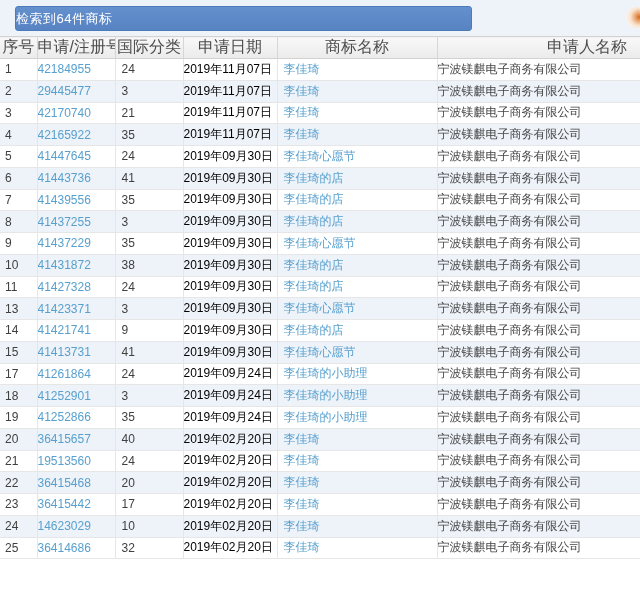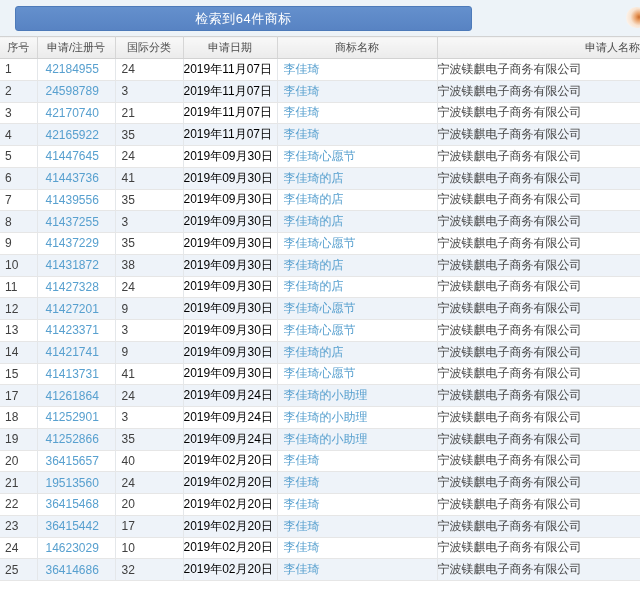--- a/index.html
+++ b/index.html
@@ -16,21 +16,20 @@
   }
   .result-banner {
     position: absolute;
     left: 15px; top: 6px;
     width: 457px; height: 25px;
     background: linear-gradient(#6490cd, #5883c3);
     border: 1px solid #4d7ab9;
     border-radius: 3px;
     color: #ffffff;
     font-size: 13px;
-    text-align: center;
     line-height: 23px;
     letter-spacing: 0.5px;
   }
   .floating-widget {
     position: absolute;
     right: -7px; top: 7px;
     width: 21px; height: 21px;
     border-radius: 50%;
     background: radial-gradient(circle at 62% 48%, #c96a2a 0%, #e89a5e 18%, #f8e3d0 50%, #fcf2ea 75%, rgba(252,242,234,0.2) 100%);
   }
@@ -47,43 +46,44 @@
   col.c-mark      { width: 160px; }
   col.c-applicant { width: 203px; }
   thead th {
     height: 22px;
     background: linear-gradient(#f8f8f8, #ebebeb);
     border-top: 1px solid #d2d2d2;
     border-bottom: 1px solid #d2d2d2;
     border-right: 1px solid #d6d6d6;
     color: #4d4d4d;
     font-weight: normal;
-    font-size: 11px;
+    font-size: 16px;
     text-align: center;
     white-space: nowrap;
     overflow: hidden;
   }
   thead th:last-child {
     border-right: none;
     text-align: right;
+    padding-right: 13px;
   }
   tbody td {
     height: 21.76px;
     border-bottom: 1px solid #e6e6e6;
     border-right: 1px solid #e4e7ea;
     color: #404040;
     white-space: nowrap;
     overflow: hidden;
     vertical-align: middle;
   }
   tbody td:last-child { border-right: none; }
   tbody tr:nth-child(even) { background: #eef3f9; }
   tbody tr:nth-child(odd)  { background: #ffffff; }
   td.cell-serial    { padding-left: 5px; }
-  td.cell-appno     { padding-left: 8px; color: #58a0cf; margin-left: 28px; }
+  td.cell-appno     { padding-left: 0; color: #58a0cf; margin-left: 28px; }
   td.cell-class     { padding-left: 6px; }
   td.cell-date      { padding-left: 0; color: #000000; }
   td.cell-mark      { padding-left: 6px; color: #58a0cf; }
   td.cell-applicant { padding-left: 0; color: #454545; }
 </style>
 </head>
 <body>
 
 <div class="top-strip">
   <div class="result-banner">检索到64件商标</div>
@@ -113,21 +113,21 @@
       <tr>
         <td class="cell-serial">1</td>
         <td class="cell-appno">42184955</td>
         <td class="cell-class">24</td>
         <td class="cell-date">2019年11月07日</td>
         <td class="cell-mark">李佳琦</td>
         <td class="cell-applicant">宁波镁麒电子商务有限公司</td>
       </tr>
       <tr>
         <td class="cell-serial">2</td>
-        <td class="cell-appno">24598789</td>
+        <td class="cell-appno">29445477</td>
         <td class="cell-class">3</td>
         <td class="cell-date">2019年11月07日</td>
         <td class="cell-mark">李佳琦</td>
         <td class="cell-applicant">宁波镁麒电子商务有限公司</td>
       </tr>
       <tr>
         <td class="cell-serial">3</td>
         <td class="cell-appno">42170740</td>
         <td class="cell-class">21</td>
         <td class="cell-date">2019年11月07日</td>
@@ -189,28 +189,20 @@
         <td class="cell-date">2019年09月30日</td>
         <td class="cell-mark">李佳琦的店</td>
         <td class="cell-applicant">宁波镁麒电子商务有限公司</td>
       </tr>
       <tr>
         <td class="cell-serial">11</td>
         <td class="cell-appno">41427328</td>
         <td class="cell-class">24</td>
         <td class="cell-date">2019年09月30日</td>
         <td class="cell-mark">李佳琦的店</td>
-        <td class="cell-applicant">宁波镁麒电子商务有限公司</td>
-      </tr>
-      <tr>
-        <td class="cell-serial">12</td>
-        <td class="cell-appno">41427201</td>
-        <td class="cell-class">9</td>
-        <td class="cell-date">2019年09月30日</td>
-        <td class="cell-mark">李佳琦心愿节</td>
         <td class="cell-applicant">宁波镁麒电子商务有限公司</td>
       </tr>
       <tr>
         <td class="cell-serial">13</td>
         <td class="cell-appno">41423371</td>
         <td class="cell-class">3</td>
         <td class="cell-date">2019年09月30日</td>
         <td class="cell-mark">李佳琦心愿节</td>
         <td class="cell-applicant">宁波镁麒电子商务有限公司</td>
       </tr>

